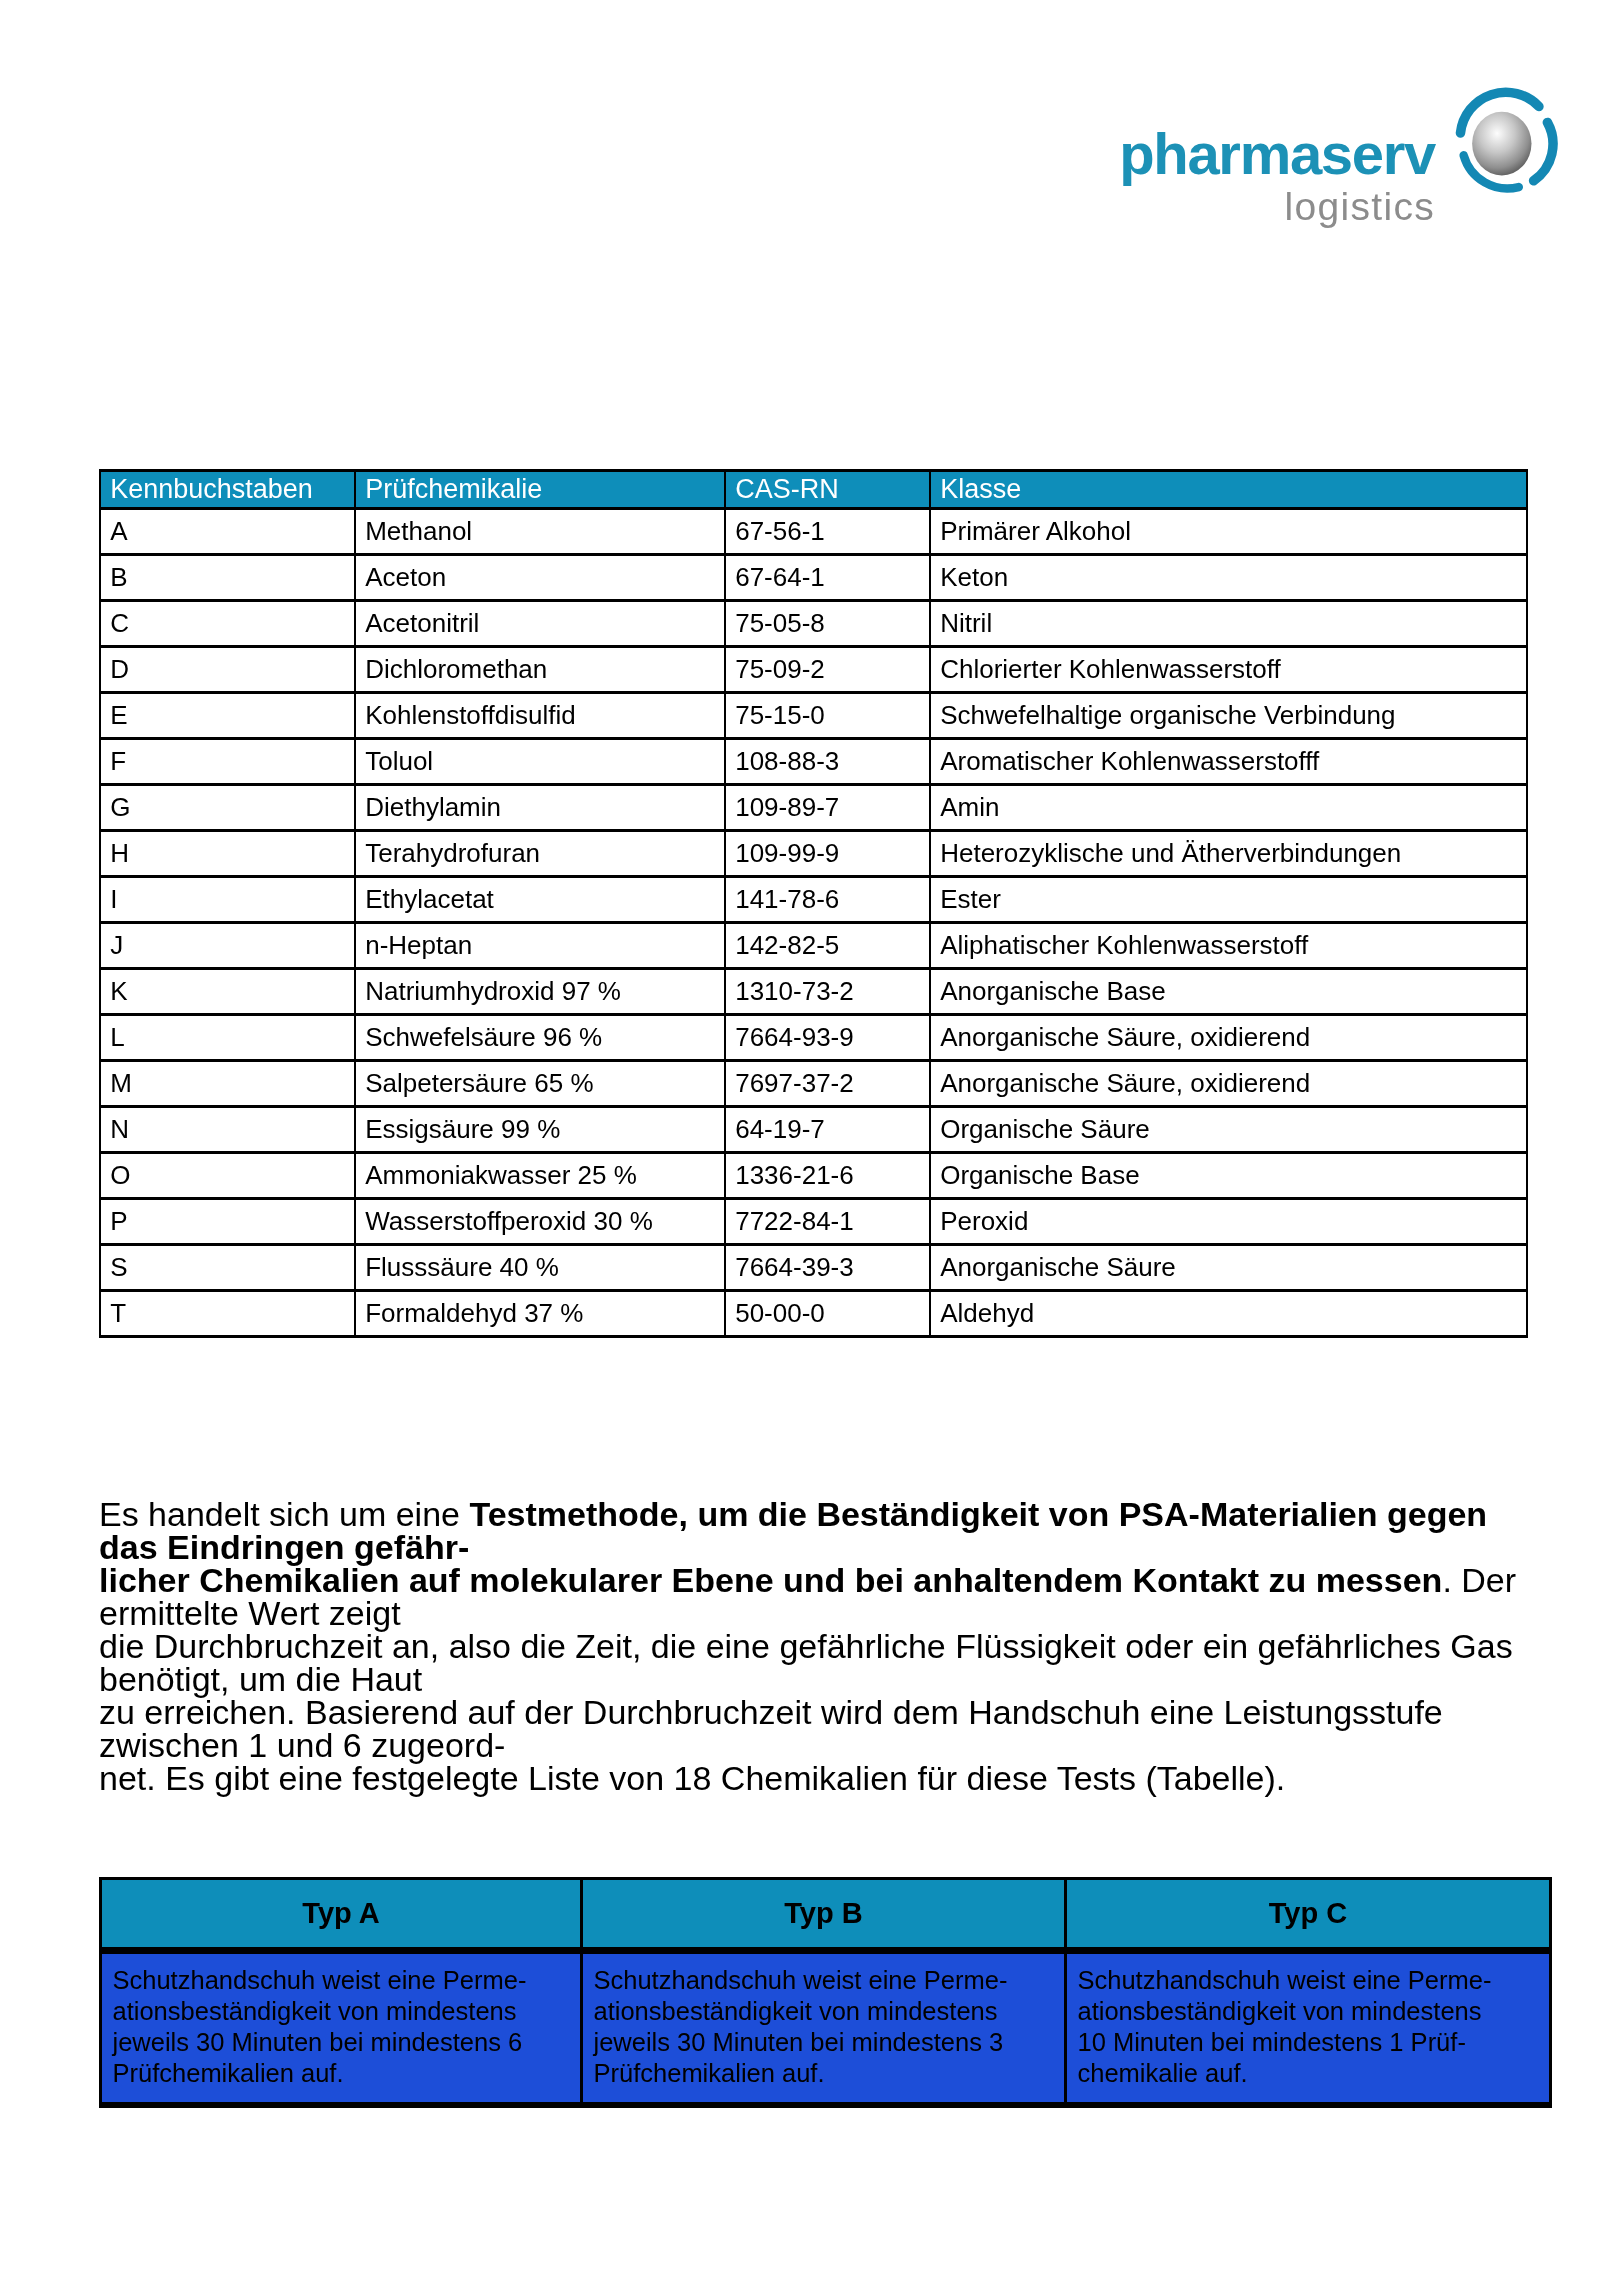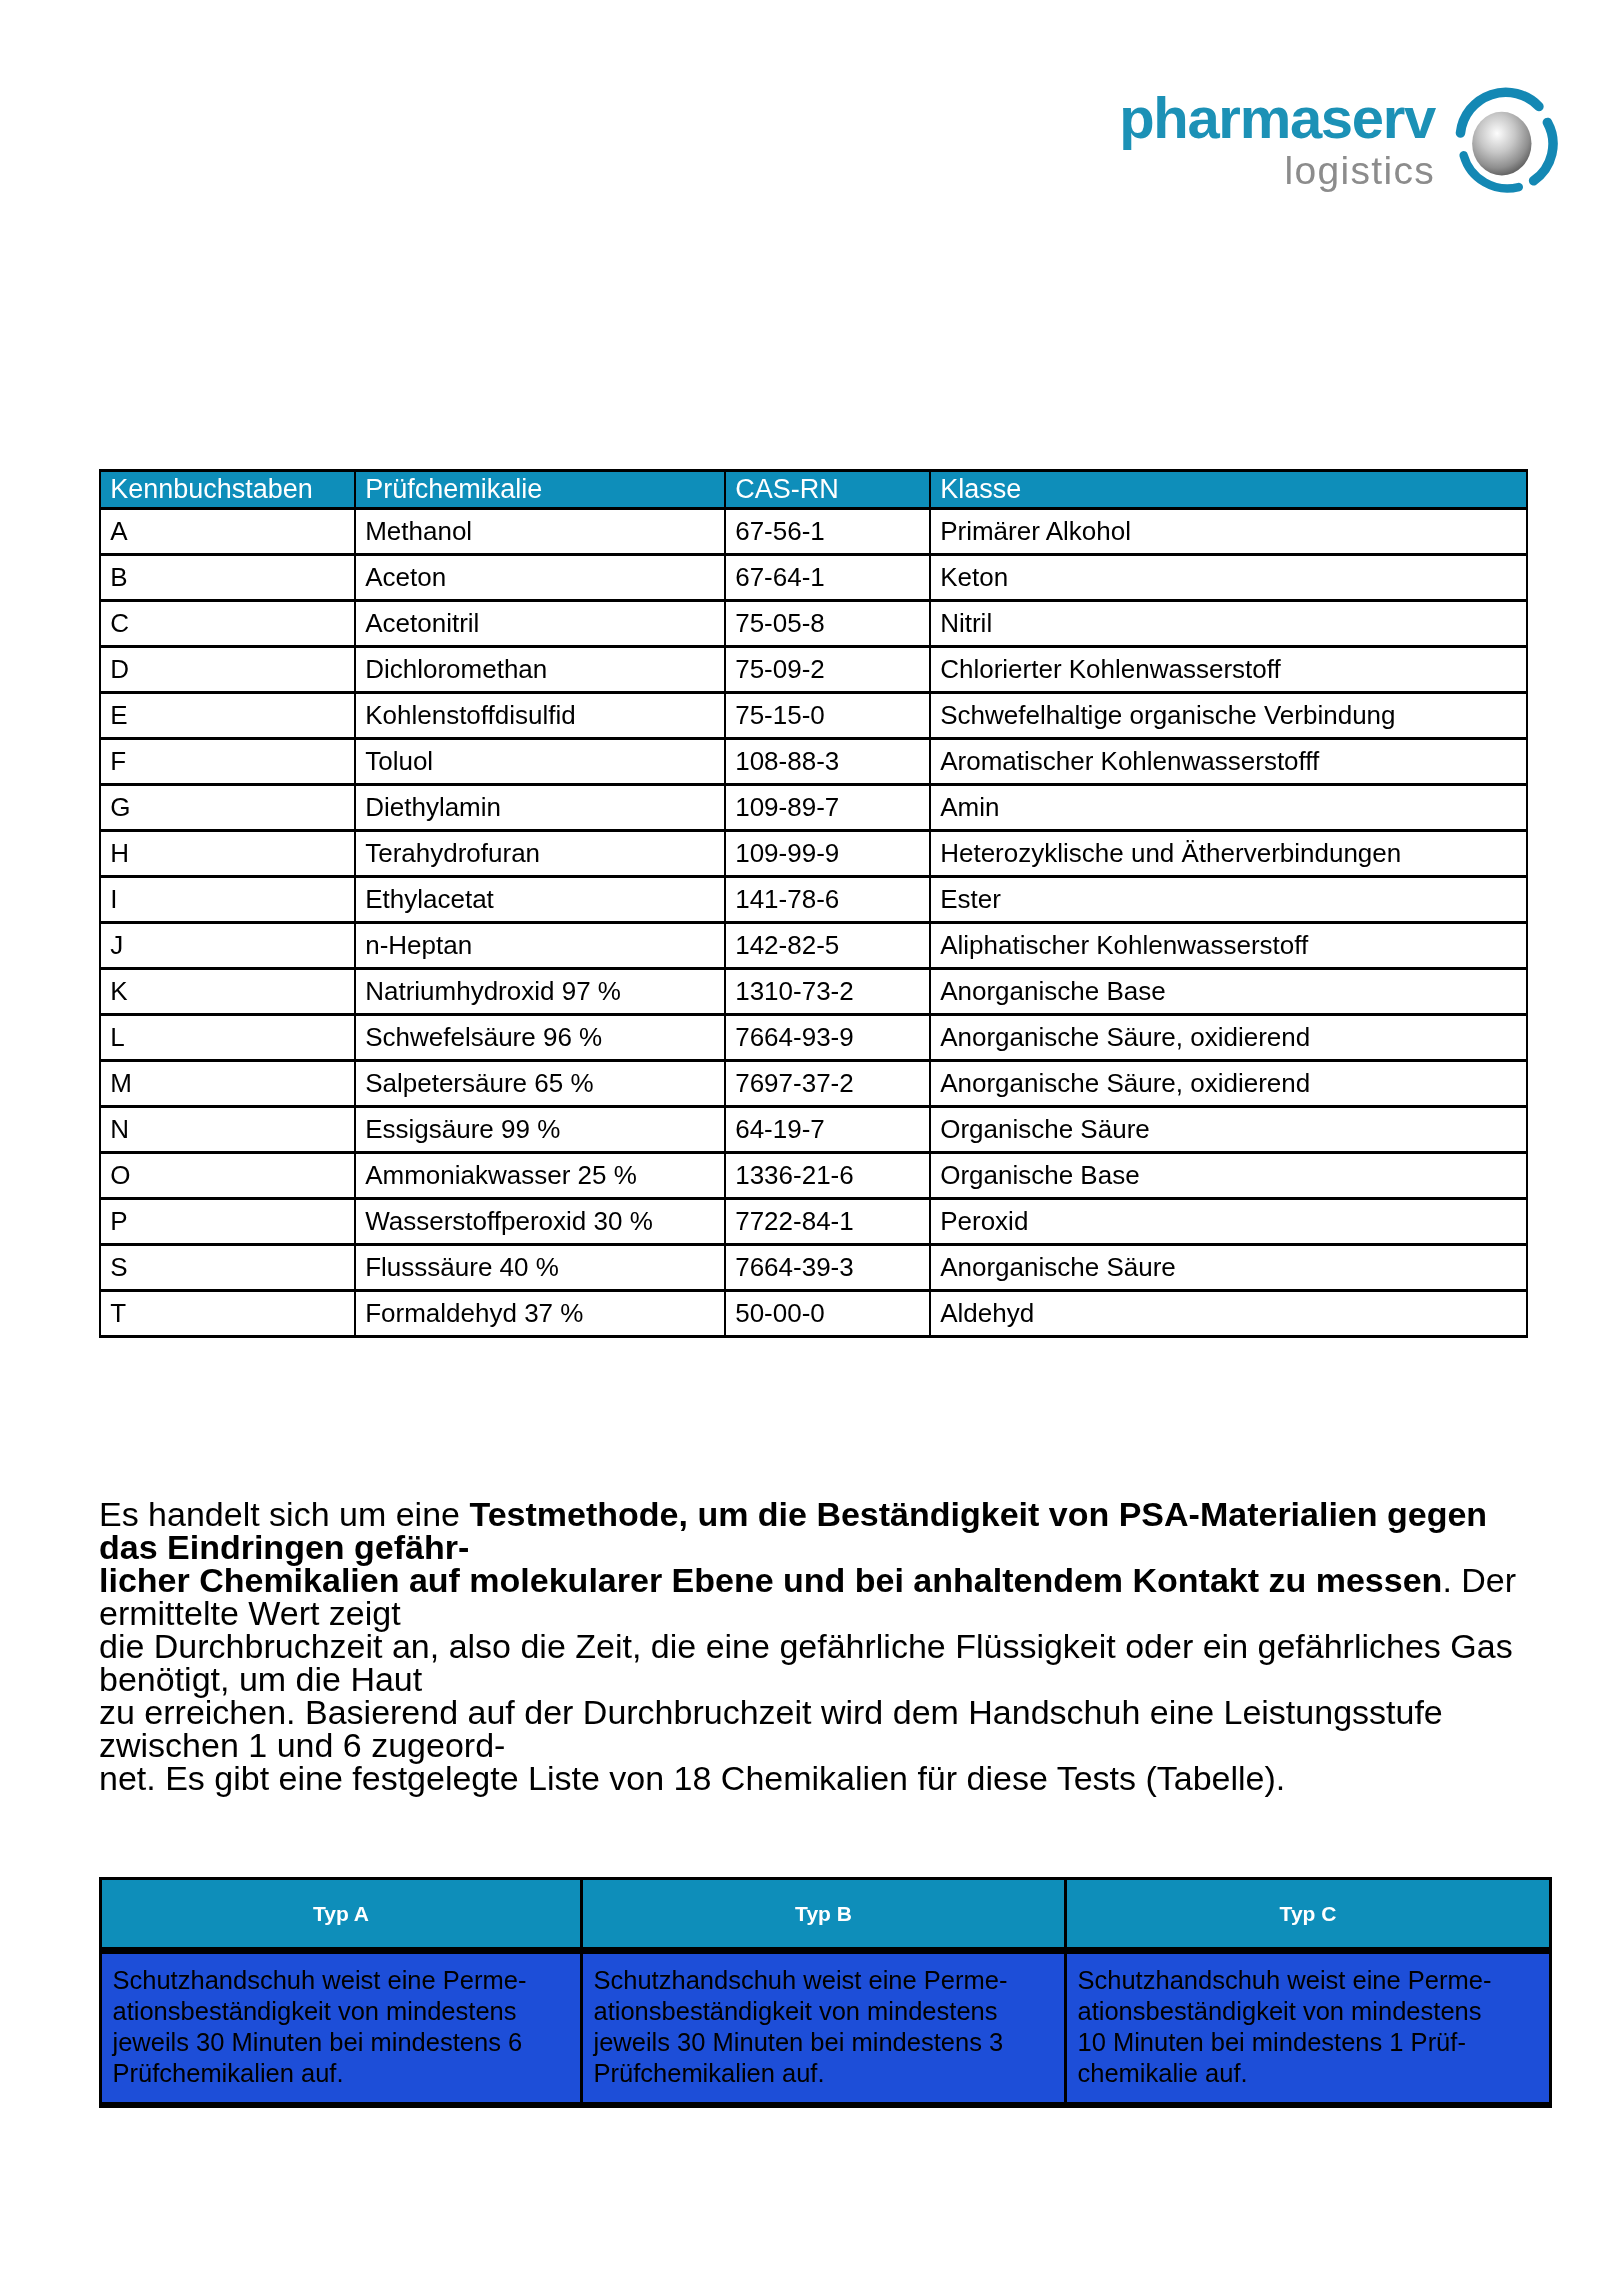--- a/index.html
+++ b/index.html
@@ -2,21 +2,21 @@
 <html style="--accent: #0E8EBA; --logo_teal: #1C91B6; --logo_gray: #8C8C8C; --icon_arc: #1488B4;font-size:10.5px"><head>
 <meta charset="utf-8">
 <style>
   html,body{margin:0;padding:0;background:#ffffff;}
   body{width:1623px;height:2295px;position:relative;font-family:"Liberation Sans",sans-serif;color:#000;}
   #page{position:absolute;inset:0;background:#fff;overflow:hidden;}
 
   
   .logo{position:absolute;top:89px;right:65px;display:flex;align-items:flex-start;}
   .logo-text{display:flex;flex-direction:column;align-items:flex-end;}
-  .brand{font-size:58px;font-weight:bold;letter-spacing:-1.3px;line-height:1.0;color:var(--logo_teal,#1C91B6);}
+  .brand{font-size:58px;font-weight:bold;letter-spacing:-1.3px;line-height:1.0;color:var(--logo_teal,#1C91B6);margin-top:36px;}
   .sub{font-size:39px;letter-spacing:1.3px;line-height:1.0;margin-top:3.9px;color:var(--logo_gray,#8C8C8C);}
   .logo-icon{width:106px;height:111px;margin-left:17px;margin-top:-2.6px;}
 
   
   h1{position:absolute;left:99px;top:353px;margin:0;font-size:40px;font-weight:bold;letter-spacing:-0.7px;}
 
   
   table{border-collapse:collapse;}
   .chem{position:absolute;left:99px;top:469px;width:1428px;table-layout:fixed;}
   .chem th,.chem td{border:2.6px solid #000;border-top-width:3.9px;border-bottom-width:3.9px;
@@ -27,21 +27,21 @@
 
   
   h2{position:absolute;left:99px;top:1428px;margin:0;font-size:31px;font-weight:bold;}
   .body{position:absolute;left:99px;margin:0;width:1440px;font-size:34px;line-height:33px;white-space:pre-line;}
   .para1{top:1498px;}
   .para2{top:1700px;}
   .b{font-weight:bold;}
 
   
   .types{position:absolute;left:99px;top:1877px;width:1450px;table-layout:fixed;}
-  .types th{background:var(--accent,#0E8EBA);color:#ffffff;font-size:21px;font-weight:bold;
+  .types th{background:var(--accent,#0E8EBA);color:#000000;font-size:29px;font-weight:bold;
     border:3.3px solid #000;border-top-width:3.9px;border-bottom-width:7.9px;height:65px;
     text-align:center;vertical-align:middle;}
   .types td{border:3.3px solid #000;border-bottom-width:6.5px;background:#1d4ed8;
     font-size:25.5px;line-height:31px;padding:10.5px 9.2px 13px 10.5px;vertical-align:top;
     white-space:pre-line;}
 </style>
 </head>
 <body>
 
 <div id="page">

